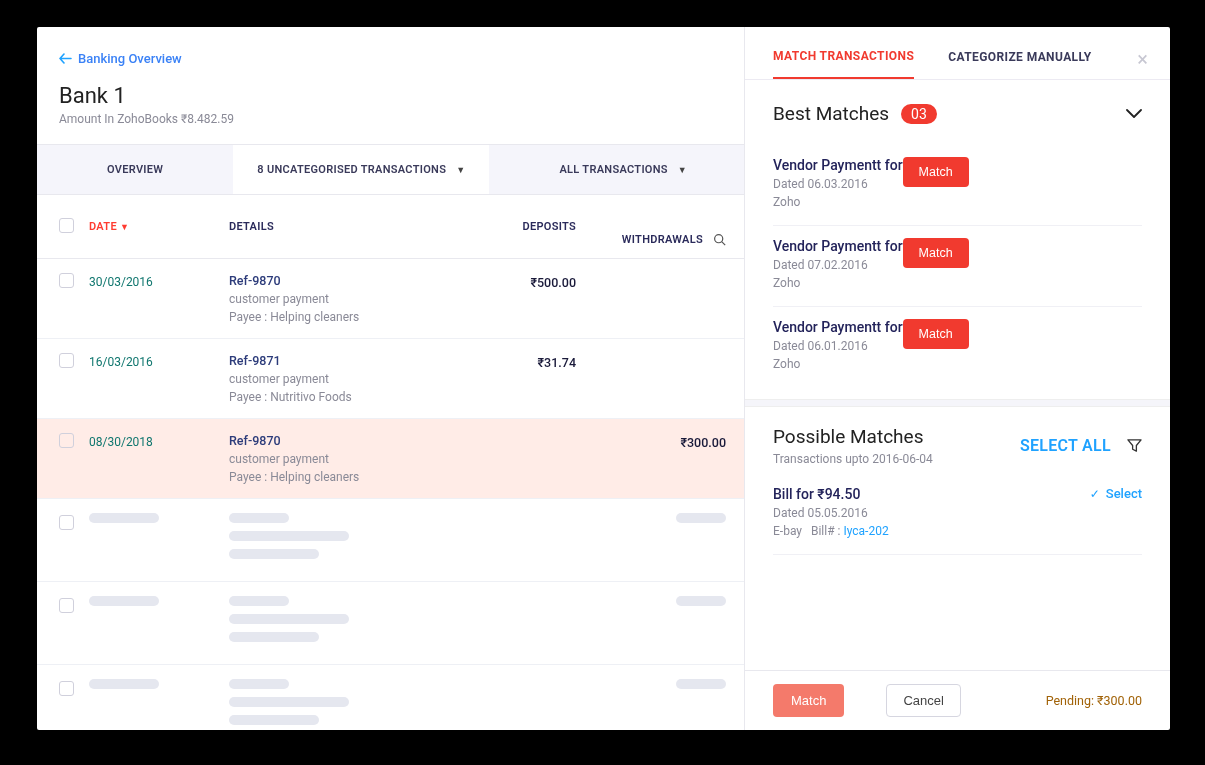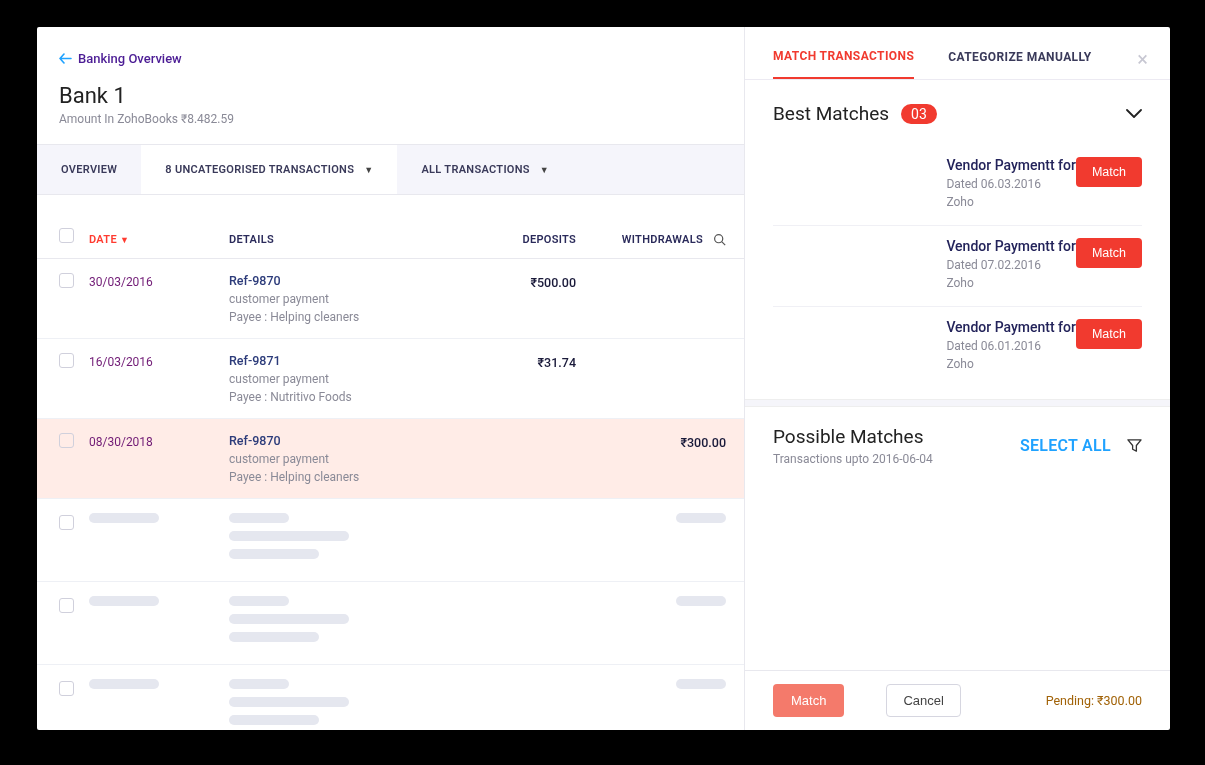--- a/index.html
+++ b/index.html
@@ -3,44 +3,44 @@
 <meta charset="utf-8">
 <style>
   * { box-sizing: border-box; margin: 0; padding: 0; }
   body { background: #000; font-family: -apple-system, BlinkMacSystemFont, "Segoe UI", Roboto, Arial, sans-serif; font-size: 13px; color: #333; }
   .app { width: 1205px; height: 765px; padding: 27px 35px 35px 37px; display: flex; }
   .main { display: flex; width: 100%; height: 100%; background: #fff; border-radius: 2px; overflow: hidden; }
   .left { flex: 1; min-width: 0; display: flex; flex-direction: column; }
   .right { width: 426px; border-left: 1px solid #e8e8ee; display: flex; flex-direction: column; position: relative; }
 
   .back-row { padding: 24px 0 0 22px; }
-  .back-link { color: #4c1d95; font-size: 13px; font-weight: 500; display: inline-flex; align-items: center; gap: 6px; cursor: pointer; }
+  .back-link { color: #3b82f6; font-size: 13px; font-weight: 500; display: inline-flex; align-items: center; gap: 6px; cursor: pointer; }
   .header-block { padding: 16px 0 18px 22px; }
   .bank-title { font-size: 22px; color: #222; font-weight: 400; }
   .bank-sub { font-size: 12px; color: #8a8a97; margin-top: 4px; }
 
   .tabs-row { display: flex; border-top: 1px solid #e8e8ee; border-bottom: 1px solid #e8e8ee; background: #f5f5fb; }
-  .tab-item { padding: 18px 24px; font-size: 11px; font-weight: 600; letter-spacing: 0.3px; color: #3a3a5a; display: flex; align-items: center; gap: 10px; cursor: pointer; }
+  .tab-item { padding: 18px 24px; font-size: 11px; font-weight: 600; letter-spacing: 0.3px; color: #3a3a5a; display: flex; align-items: center; gap: 10px; cursor: pointer; margin-left: 46px; }
   .tab-item.active { background: #fff; align-items: center; }
   .caret { font-size: 9px; color: #444; }
 
-  .table-head { display: flex; align-items: flex-end; padding: 12px 18px 12px 22px; border-bottom: 1px solid #e8e8ee; }
+  .table-head { display: flex; align-items: center; padding: 12px 18px 12px 22px; border-bottom: 1px solid #e8e8ee; }
   .col-chk { width: 30px; }
   .col-date { width: 140px; font-weight: 600; font-size: 11px; color: #ff3b30; letter-spacing: 0.3px; }
   .col-date .caret { color: #ff3b30; }
   .col-det { flex: 1; font-weight: 600; font-size: 11px; color: #2a2a5a; letter-spacing: 0.3px; }
   .col-dep { width: 130px; text-align: right; font-weight: 600; font-size: 11px; color: #2a2a5a; letter-spacing: 0.3px; }
   .col-wd { width: 150px; text-align: right; font-weight: 600; font-size: 11px; color: #2a2a5a; letter-spacing: 0.3px; display: flex; align-items: center; justify-content: flex-end; gap: 10px; margin-top: 26px; }
   .search-ic { width: 13px; height: 13px; }
 
   .chk { width: 15px; height: 15px; border: 1px solid #d0d0dc; border-radius: 3px; display: inline-block; }
 
   .t-row { display: flex; padding: 14px 18px 14px 22px; border-bottom: 1px solid #eef0f5; }
   .t-row.sel { background: #ffece7; }
-  .t-date { width: 140px; font-size: 12px; color: #701a75; padding-top: 2px; }
+  .t-date { width: 140px; font-size: 12px; color: #0f766e; padding-top: 2px; }
   .t-det { flex: 1; }
   .t-ref { color: #2c3b7a; font-weight: 500; font-size: 12.5px; }
   .t-line { color: #8a8a97; font-size: 12px; margin-top: 4px; }
   .t-dep { width: 130px; text-align: right; color: #1a1a3a; font-size: 12.5px; font-weight: 500; padding-top: 2px; }
   .t-wd  { width: 150px; text-align: right; color: #1a1a3a; font-size: 12.5px; font-weight: 500; padding-top: 2px; }
 
   .ph-row { display: flex; padding: 14px 18px 14px 22px; border-bottom: 1px solid #eef0f5; align-items: flex-start; }
   .ph-chk { width: 30px; padding-top: 2px; }
   .ph-col1 { width: 140px; }
   .ph-col2 { flex: 1; }
@@ -53,21 +53,21 @@
   .r-tab.active { color: #f13a2f; border-bottom: 2px solid #f13a2f; }
   .r-close { position: absolute; right: 22px; top: 20px; color: #c7c7d2; font-size: 20px; cursor: pointer; }
 
   .r-body { padding: 22px 28px 8px 28px; overflow: auto; flex: 1; }
   .bm-head { display: flex; align-items: center; justify-content: space-between; margin-bottom: 20px; }
   .bm-title-wrap { display: flex; align-items: center; gap: 12px; }
   .bm-title { font-size: 19px; color: #222; }
   .bm-badge { background: #f13a2f; color: #fff; border-radius: 10px; padding: 2px 10px; font-size: 14px; font-weight: 400; }
   .chevron { width: 16px; height: 9px; }
 
-  .match-item { padding: 12px 0 16px 0; border-bottom: 1px solid #f0f0f5; display: flex; justify-content: flex-end; align-items: flex-start; }
+  .match-item { padding: 12px 0 16px 0; border-bottom: 1px solid #f0f0f5; display: flex; justify-content: flex-start; align-items: flex-start; }
   .match-item:last-of-type { border-bottom: none; }
   .mi-title { color: #23235a; font-size: 14px; font-weight: 500; }
   .mi-line  { color: #8a8a97; font-size: 12px; margin-top: 4px; }
   .match-btn { background: #f13a2f; color: #fff; border: none; border-radius: 4px; padding: 8px 16px; font-size: 12.5px; font-weight: 500; cursor: pointer; }
 
   .pm-sep { height: 8px; background: #f5f5fa; margin: 12px -28px 18px -28px; border-top: 1px solid #eee; border-bottom: 1px solid #eee; }
   .pm-head { display: flex; justify-content: space-between; align-items: center; }
   .pm-title { font-size: 19px; color: #222; }
   .pm-sub { color: #8a8a97; font-size: 12px; margin-top: 4px; }
   .pm-actions { display: flex; align-items: center; gap: 16px; }
@@ -279,20 +279,30 @@
             <div class="pm-sub">Transactions upto 2016-06-04</div>
           </div>
           <div class="pm-actions">
             <span class="select-all">SELECT ALL</span>
             <svg class="filter-ic" viewBox="0 0 16 16">
                 <path d="M1 2 H15 L10 8 V14 L6 12 V8 Z" stroke="#333" stroke-width="1.4" fill="none" stroke-linejoin="round"></path>
               </svg>
           </div>
         </div>
 
+        <div id="possible-container">
+            <div class="pm-item">
+              <div>
+                <div class="mi-title">Bill for ₹94.50</div>
+                <div class="mi-line">Dated 05.05.2016</div>
+                <div class="mi-line">E-bay &nbsp; Bill# : <span class="link-small">Iyca-202</span></div>
+              </div>
+              <span class="select-link"><span class="check-ic">✓</span>Select</span>
+            </div>
+          </div>
       </div>
 
       <div class="r-footer">
         <div class="footer-left">
           <button class="btn-match-big">Match</button>
           <button class="btn-cancel">Cancel</button>
         </div>
         <div class="pending">Pending: ₹300.00</div>
       </div>
     </div>

